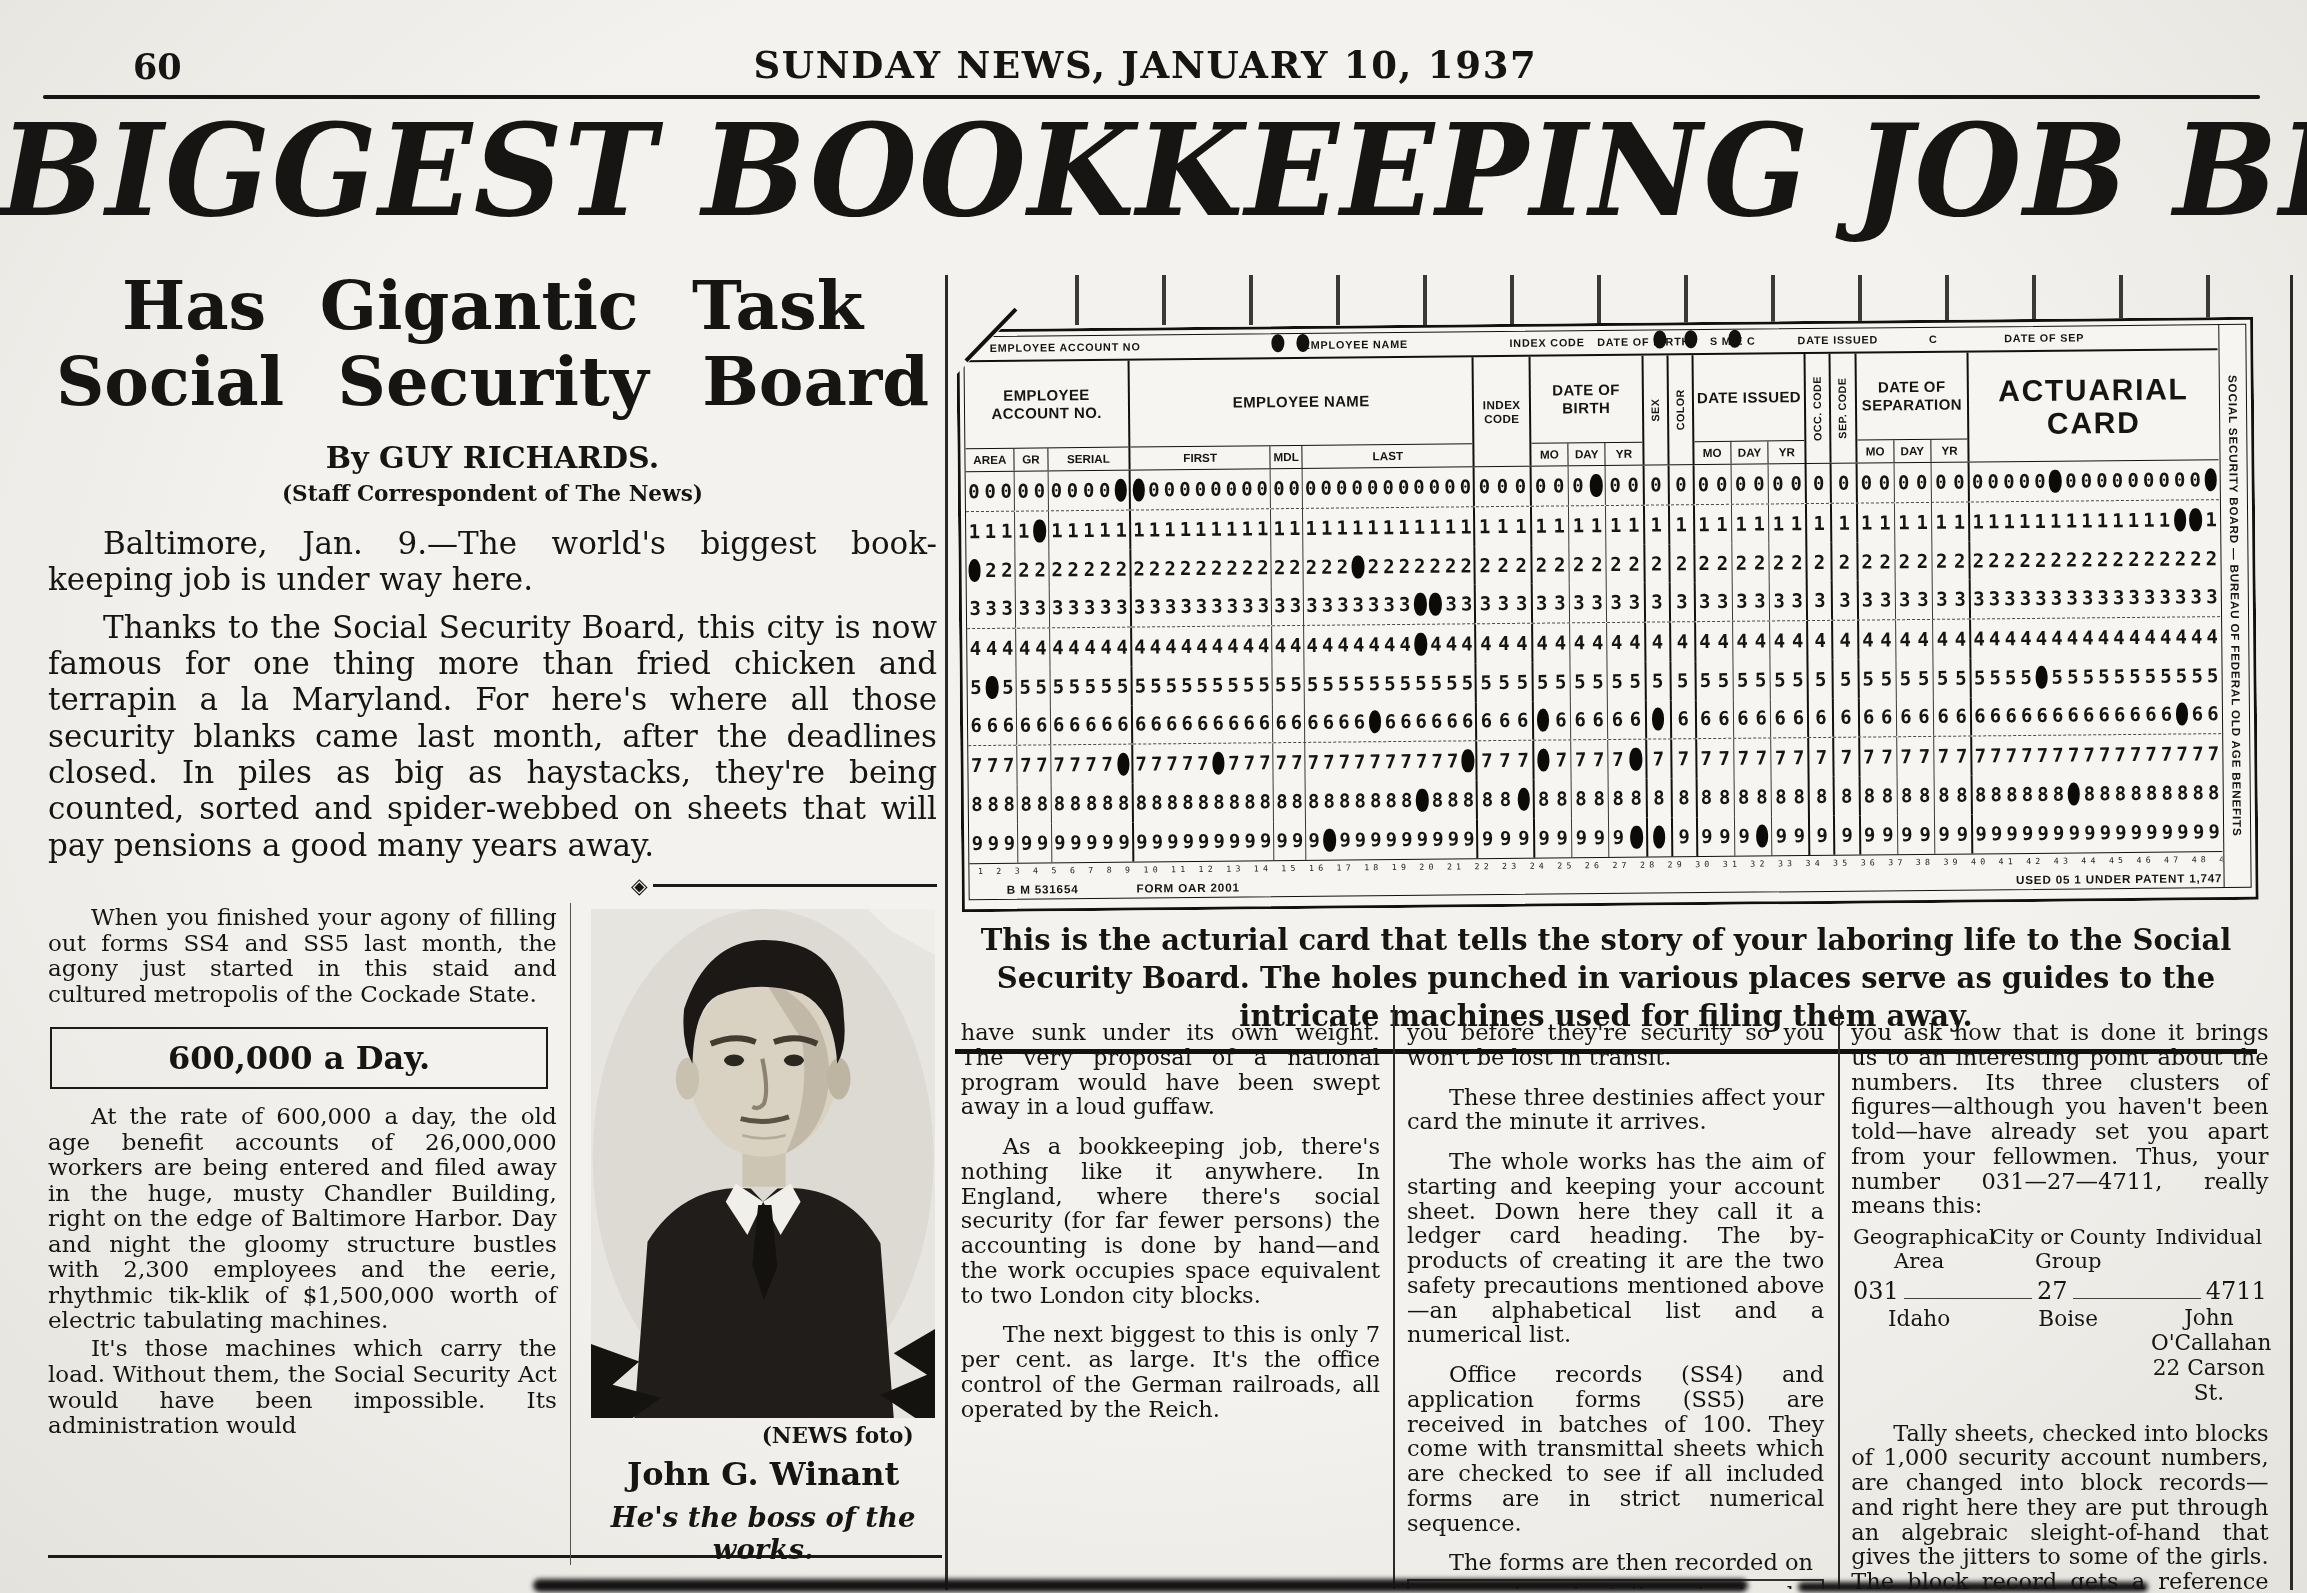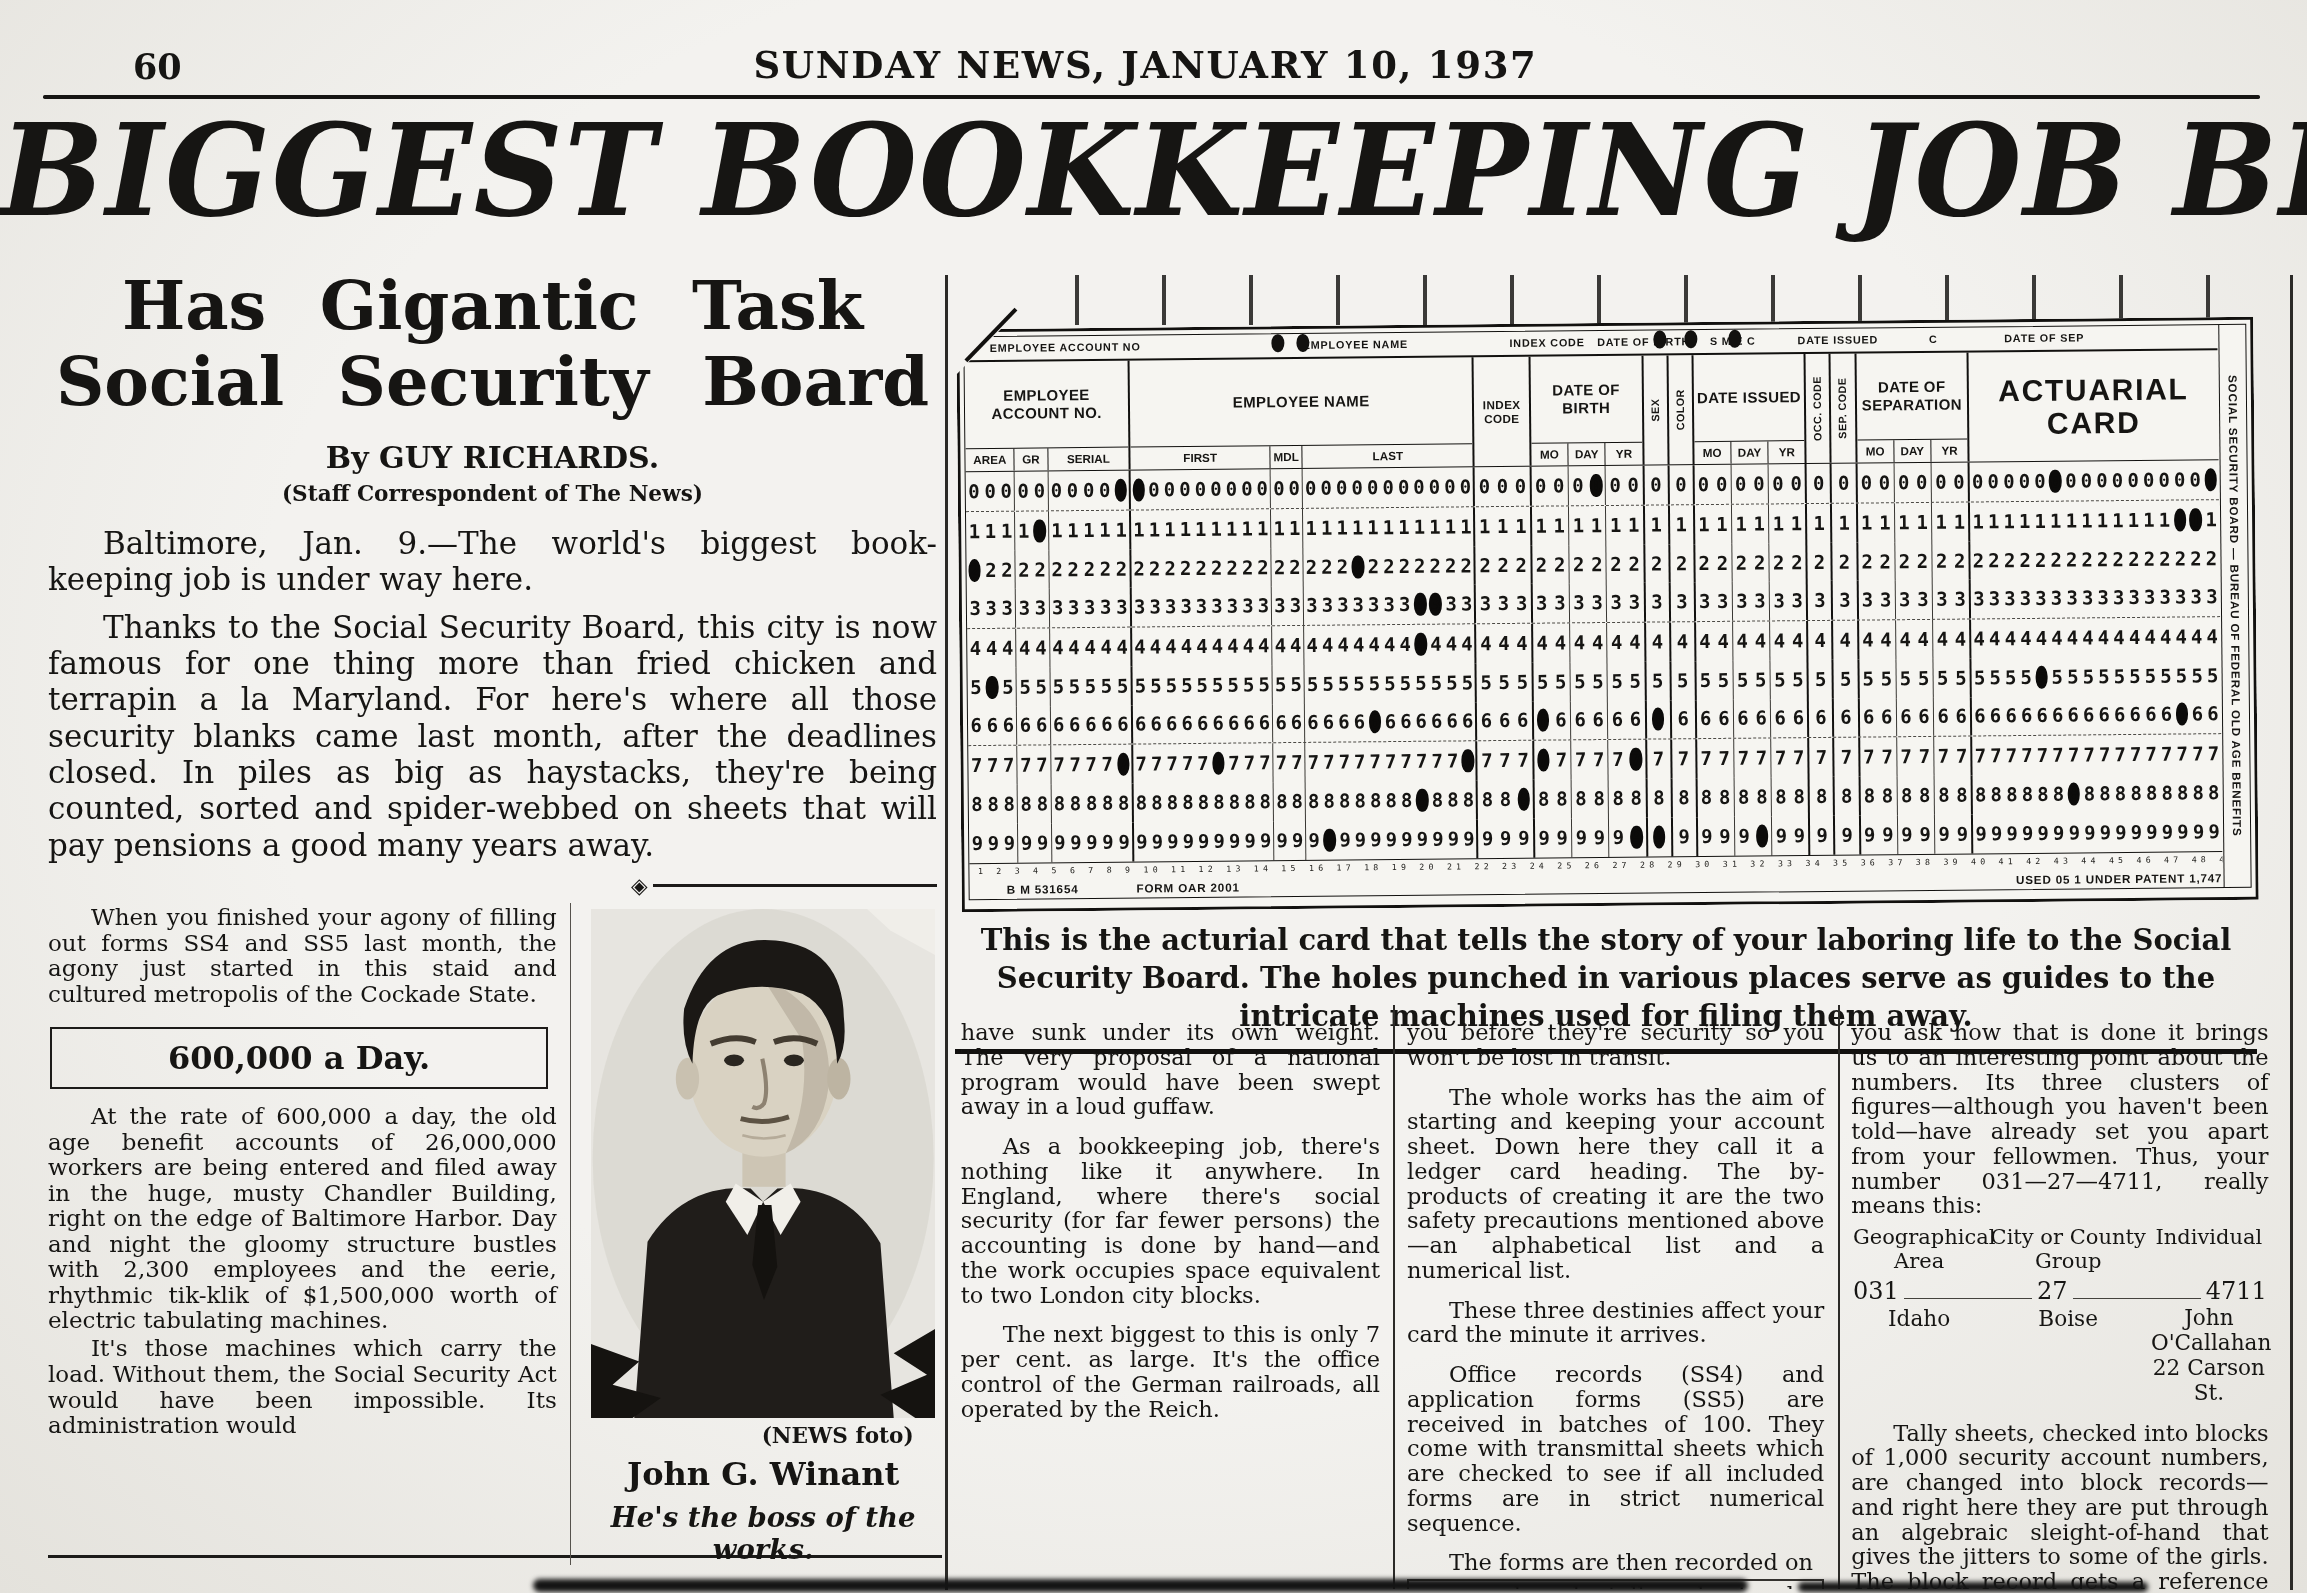--- a/index.html
+++ b/index.html
@@ -1673,22 +1673,22 @@
 <div class="abs card-caption">This is the acturial card that tells the story of your laboring life to the Social Security Board. The holes punched in various places serve as guides to the intricate machines used for filing them away.</div>
 
 <div class="abs bottom-cols">
   <div class="bcol">
     <p class="noind">have sunk under its own weight. The very proposal of a national program would have been swept away in a loud guffaw.</p>
     <p>As a bookkeeping job, there's nothing like it anywhere. In England, where there's social security (for far fewer persons) the accounting is done by hand—and the work occupies space equivalent to two London city blocks.</p>
     <p>The next biggest to this is only 7 per cent. as large. It's the office control of the German railroads, all operated by the Reich.</p>
   </div>
   <div class="bcol">
     <p class="noind">you before they're security so you won't be lost in transit.</p>
+    <p>These three destinies affect your card the minute it arrives.</p>
     <p>The whole works has the aim of starting and keeping your account sheet. Down here they call it a ledger card heading. The by-products of creating it are the two safety precautions mentioned above—an alphabetical list and a numerical list.</p>
-    <p>These three destinies affect your card the minute it arrives.</p>
     <p>Office records (SS4) and application forms (SS5) are received in batches of 100. They come with transmittal sheets which are checked to see if all included forms are in strict numerical sequence.</p>
     <p>The forms are then recorded on</p>
     <div class="boxed">pre-numbered tally sheets by areas, groups and individuals, and when</div>
   </div>
   <div class="bcol">
     <p class="noind">you ask how that is done it brings us to an interesting point about the numbers. Its three clusters of figures—although you haven't been told—have already set you apart from your fellowmen. Thus, your number 031—27—4711, really means this:</p>
     <div class="ntable">
       <div class="nt-head">
         <div class="nt-h0">Geographical
 Area</div>

